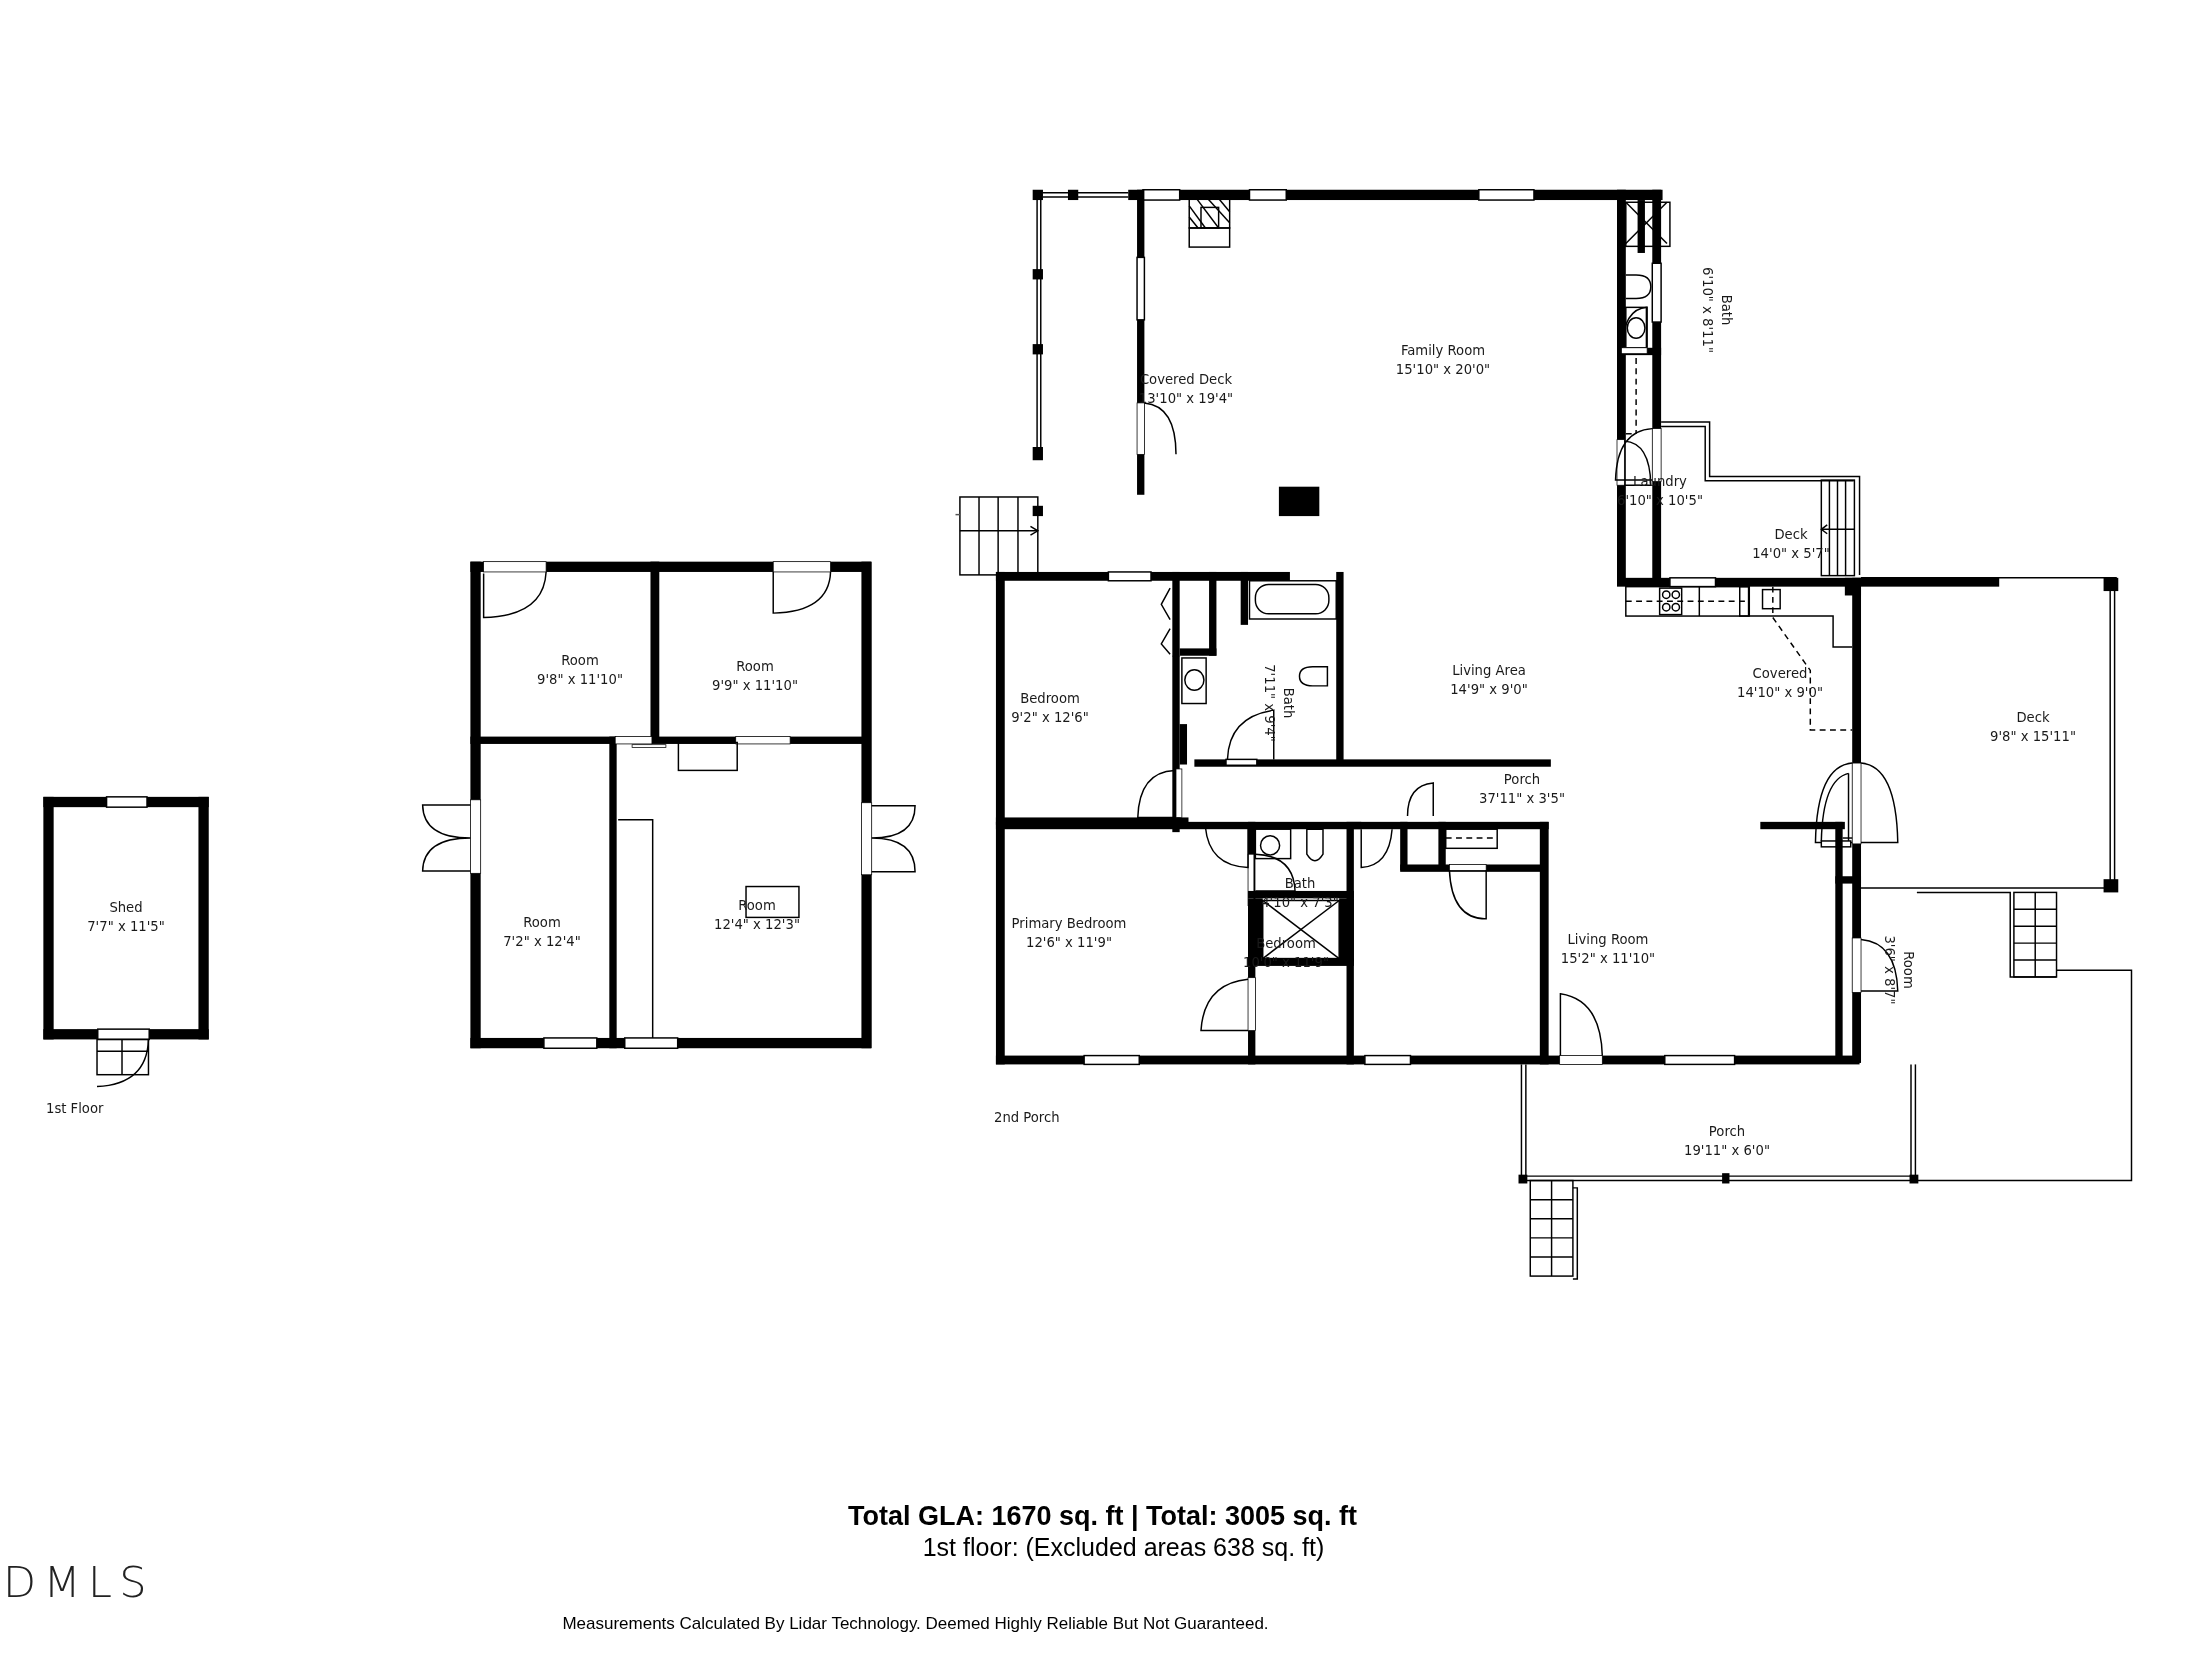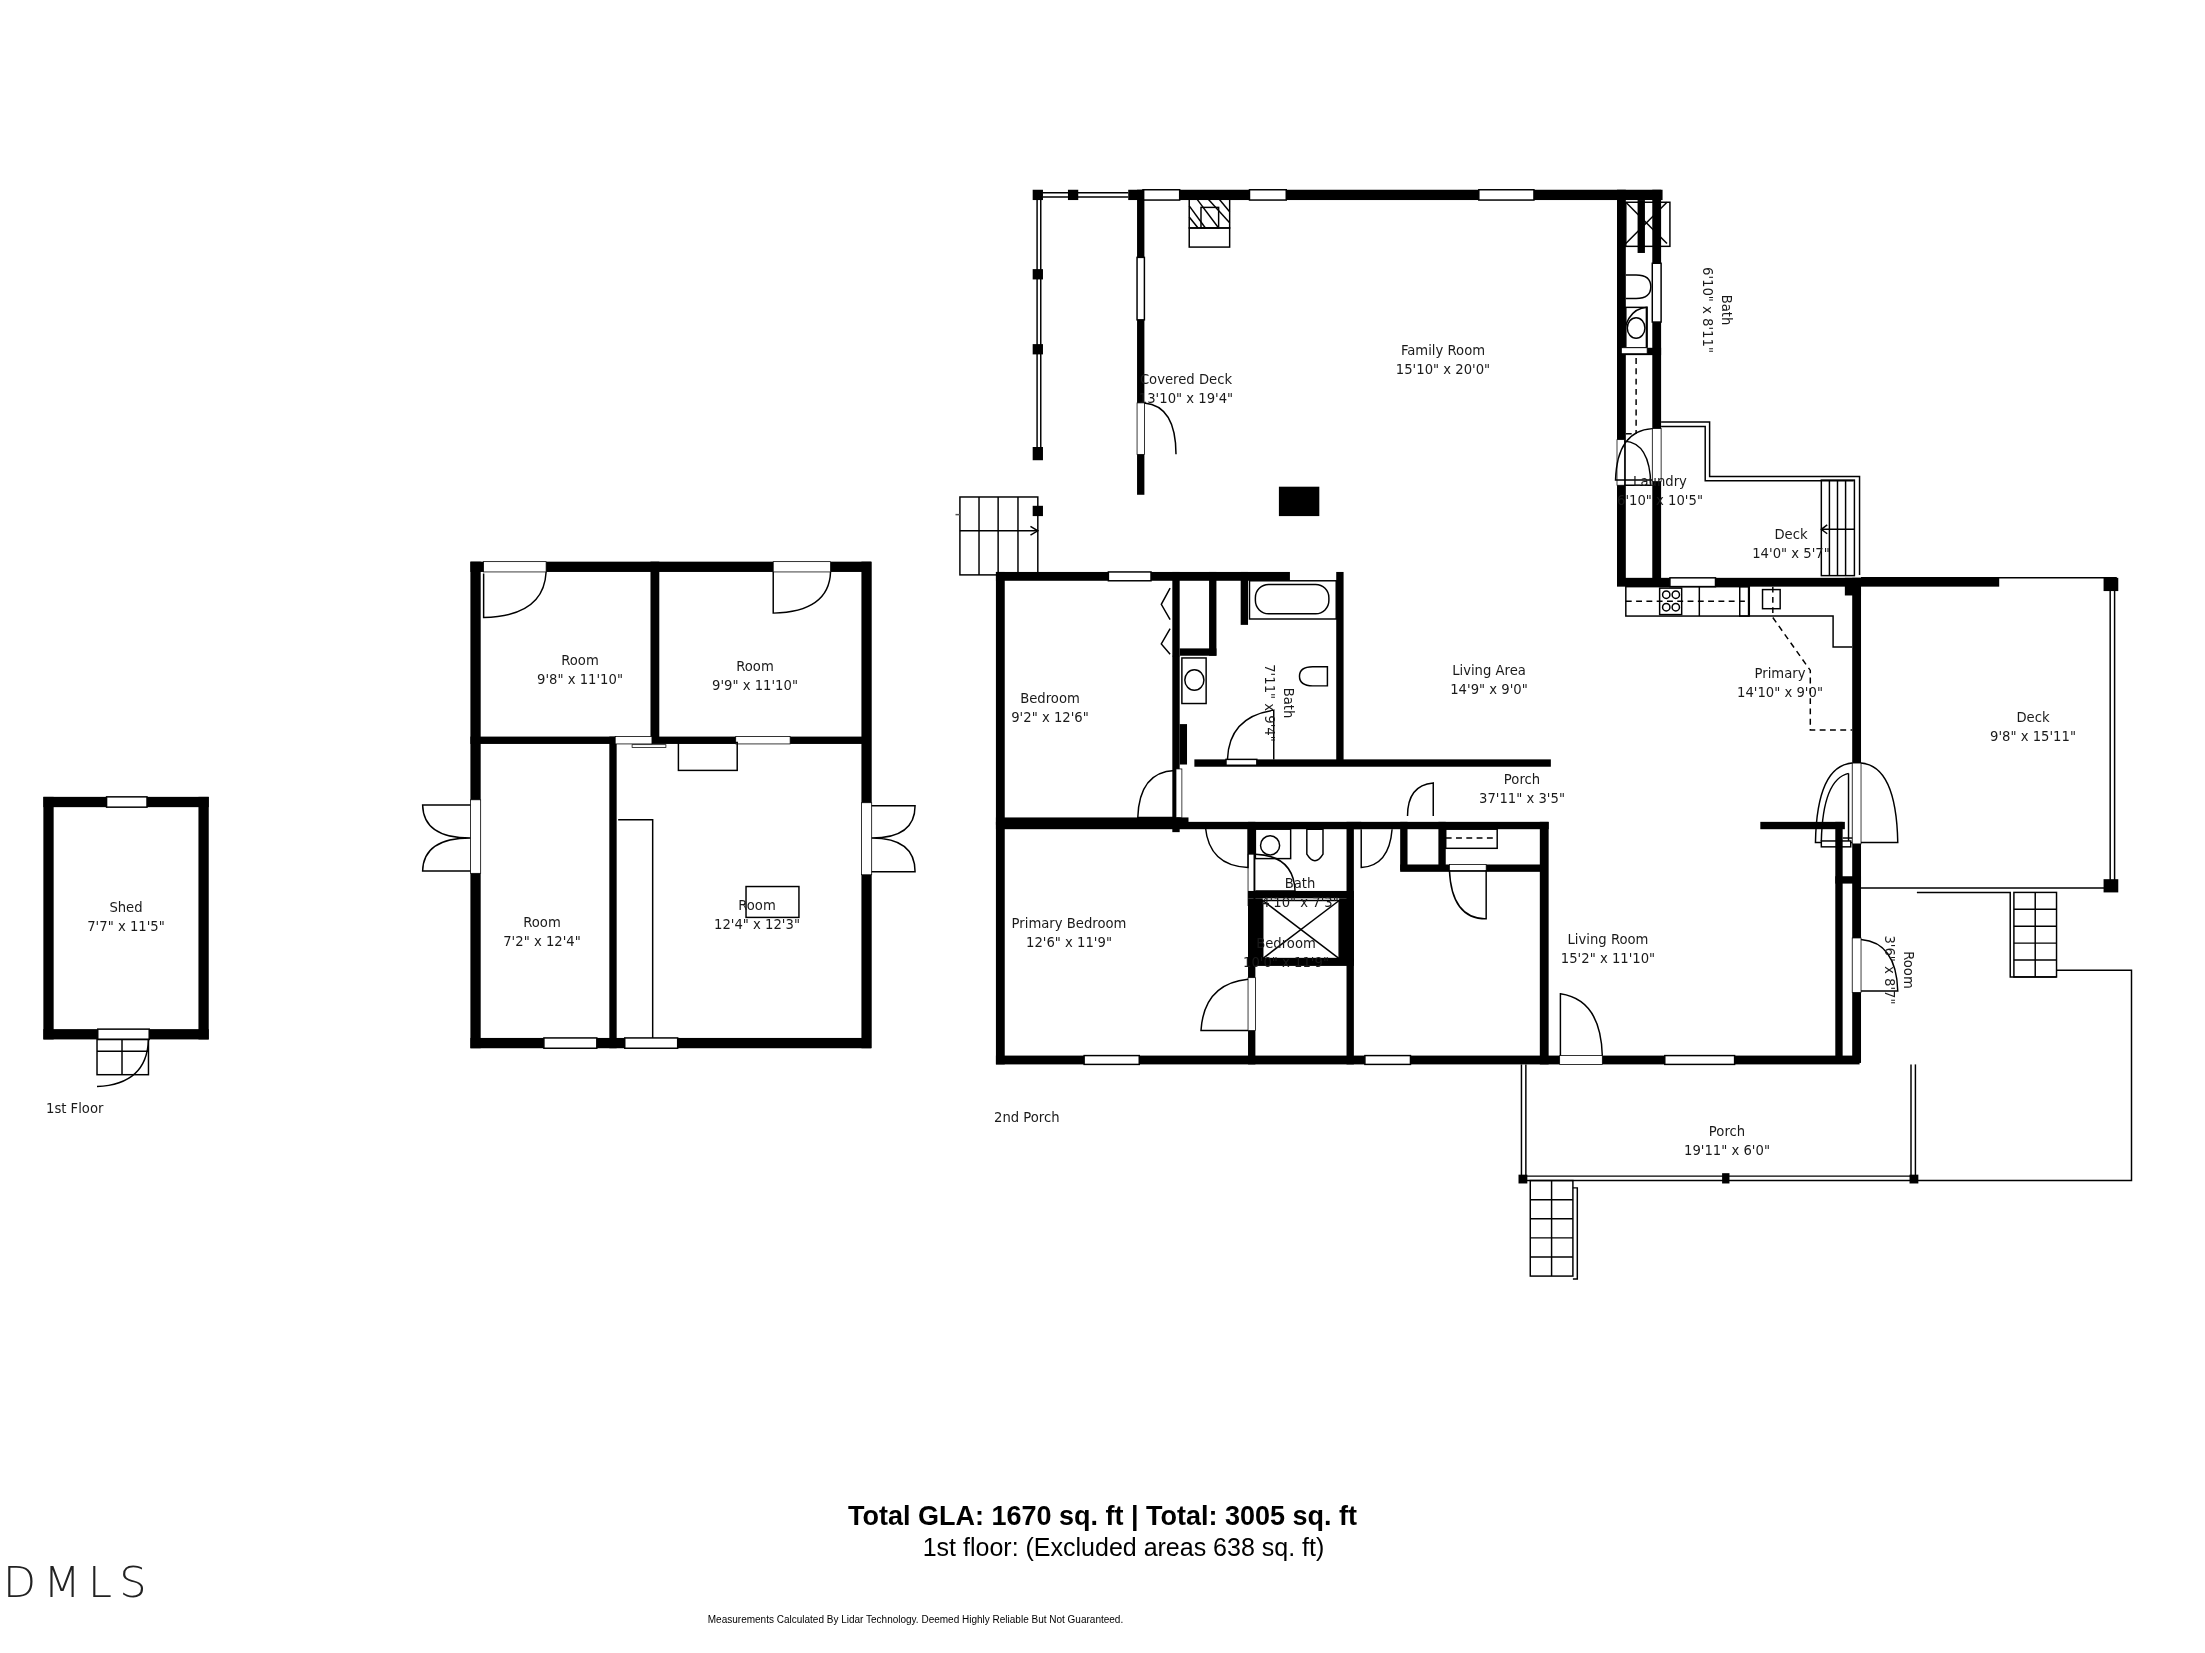--- a/index.html
+++ b/index.html
@@ -11,21 +11,21 @@
   .win { fill: #ffffff; stroke: #000000; stroke-width: 2; }
   .dash { fill: none; stroke: #000; stroke-width: 2; stroke-dasharray: 8 6; }
   .door { fill: none; stroke: #000; stroke-width: 2; }
   .hatch { fill: none; stroke: #000; stroke-width: 2; }
   .lbl { position: absolute; text-align: center; color: #1a1a1a; font-family: "DejaVu Sans", sans-serif; font-size: 13.2px; line-height: 19px; white-space: nowrap; transform: translate(-50%, -50%); }
   .lbl.rot { transform: translate(-50%, -50%) rotate(90deg); }
   .floor-label { position: absolute; font-size: 13.2px; color: #1a1a1a; font-family: "DejaVu Sans", sans-serif; }
   .summary { position: absolute; left: 0; width: 2205px; text-align: center; top: 1500px; }
   .summary .total { font-family: "Liberation Sans", sans-serif; font-weight: bold; font-size: 27px; line-height: 32px; color: #000; }
   .summary .line { font-family: "Liberation Sans", sans-serif; font-size: 25px; line-height: 31px; color: #000; margin-left: 42px; }
-  .disclaimer { position: absolute; left: 0; width: 1831px; top: 1614px; text-align: center; font-family: "Liberation Sans", sans-serif; font-size: 10px; color: #000; }
+  .disclaimer { position: absolute; left: 0; width: 1831px; top: 1614px; text-align: center; font-family: "Liberation Sans", sans-serif; font-size: 17px; color: #000; }
   .logo { position: absolute; left: 2.9px; top: 1557px; font-family: "DejaVu Sans", sans-serif; font-weight: 200; font-size: 43px; letter-spacing: 7.4px; color: #222; -webkit-text-stroke: 0; }
 </style>
 </head>
 <body>
 
 <svg class="plan" viewBox="0 0 3000 2250" xmlns="http://www.w3.org/2000/svg">
 
   <g>
     <rect class="wall" x="59" y="1084" width="225" height="14"></rect>
     <rect class="wall" x="59" y="1084" width="14" height="330"></rect>
@@ -325,21 +325,21 @@
 </div>
 <div class="lbl rot" style="left:1279px; top:703px;">
   <div>Bath</div>
   <div>7'11" x 9'4"</div>
 </div>
 <div class="lbl" style="left:1489px; top:680px;">
   <div>Living Area</div>
   <div>14'9" x 9'0"</div>
 </div>
 <div class="lbl" style="left:1780px; top:683px;">
-  <div>Primary</div>
+  <div>Covered</div>
   <div>14'10" x 9'0"</div>
 </div>
 <div class="lbl" style="left:2033px; top:727px;">
   <div>Deck</div>
   <div>9'8" x 15'11"</div>
 </div>
 <div class="lbl" style="left:1522px; top:789px;">
   <div>Porch</div>
   <div>37'11" x 3'5"</div>
 </div>

